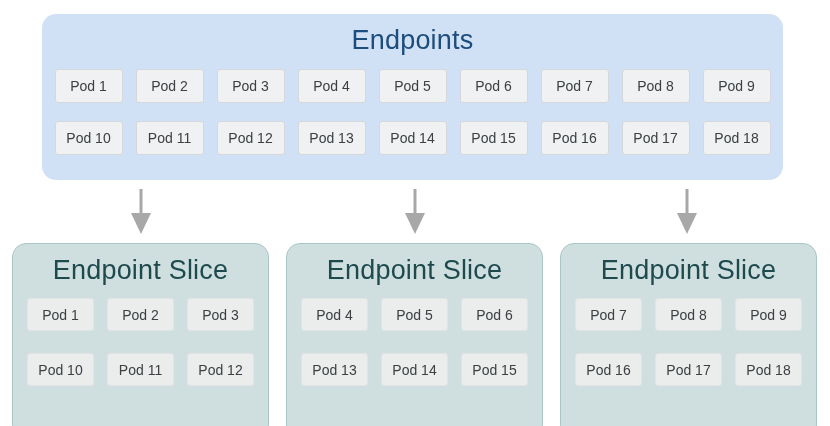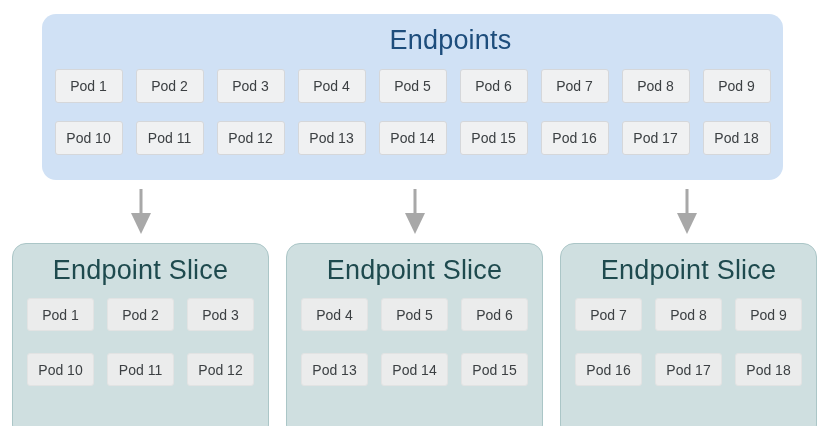--- a/index.html
+++ b/index.html
@@ -30,21 +30,20 @@
   .endpoints-title {
     position: absolute;
     top: 11px;
     left: 0;
     width: 100%;
     text-align: center;
     font-size: 27px;
     font-weight: 500;
     letter-spacing: 0.2px;
     color: #1d4d7c;
-    padding-left: 38px;
   }
   .pod-row {
     position: absolute;
     left: 12px;
     width: 717px;
     display: flex;
     justify-content: center;
     gap: 13px;
   }
   .pod-row.row-1 { top: 55px; }

